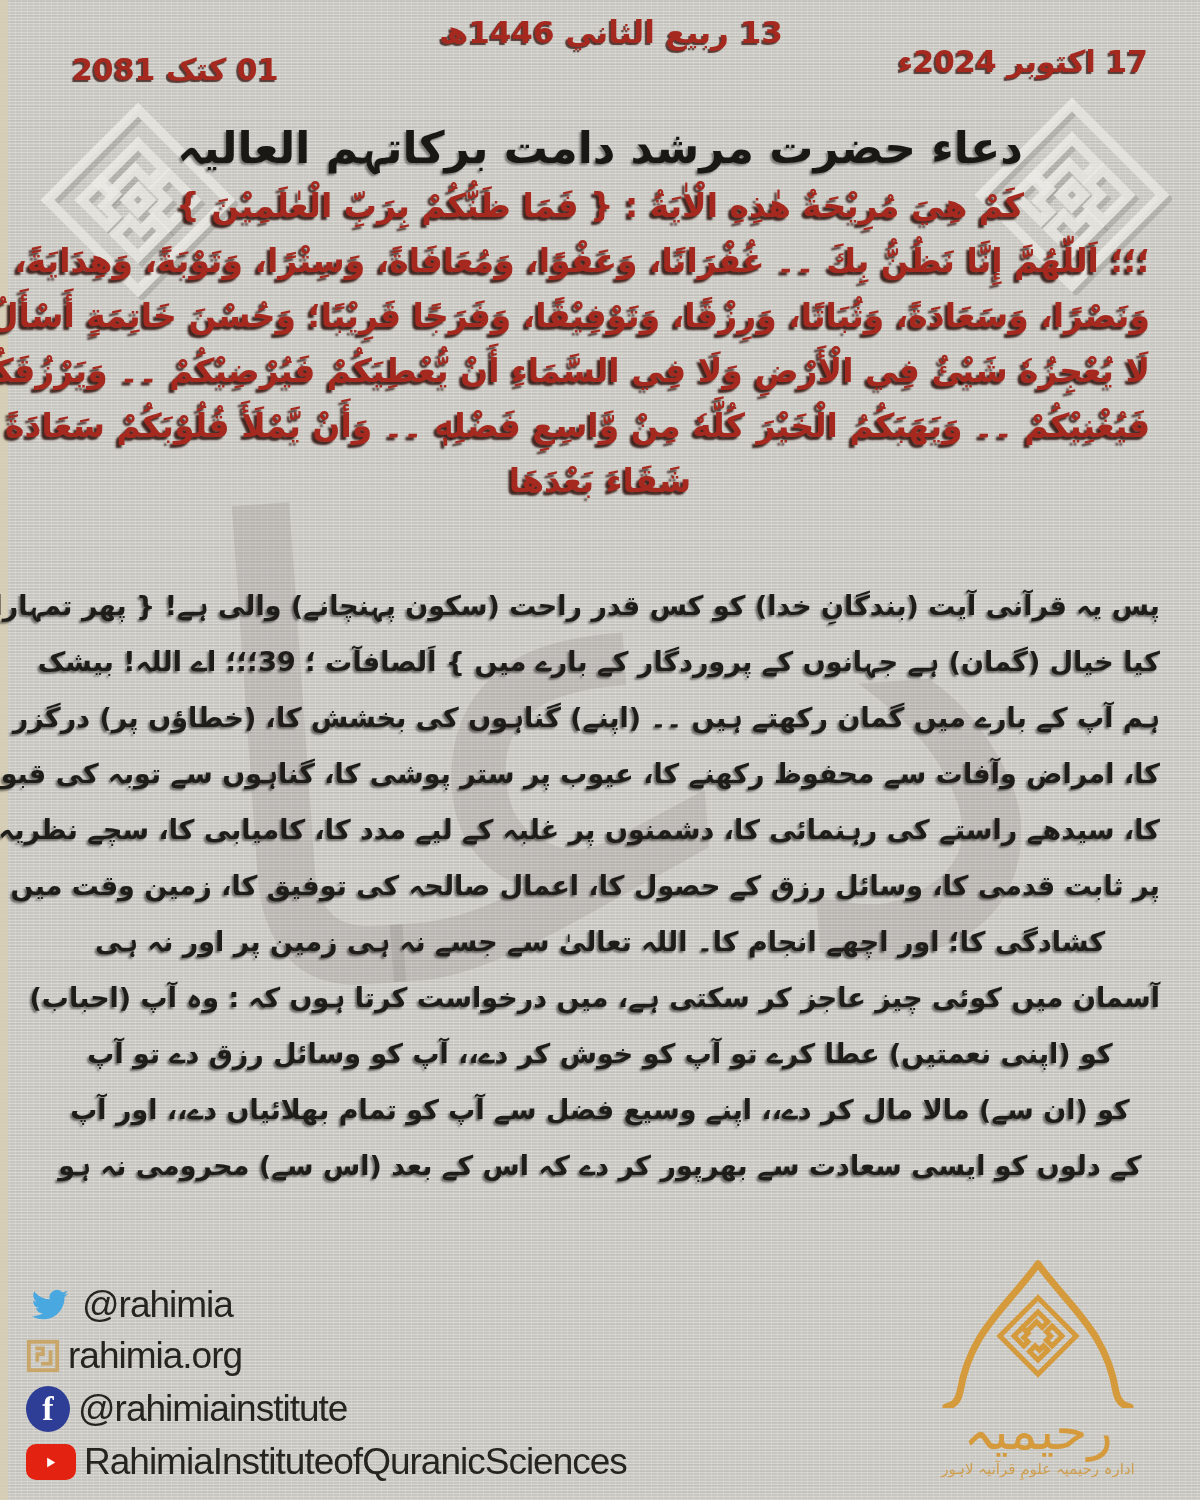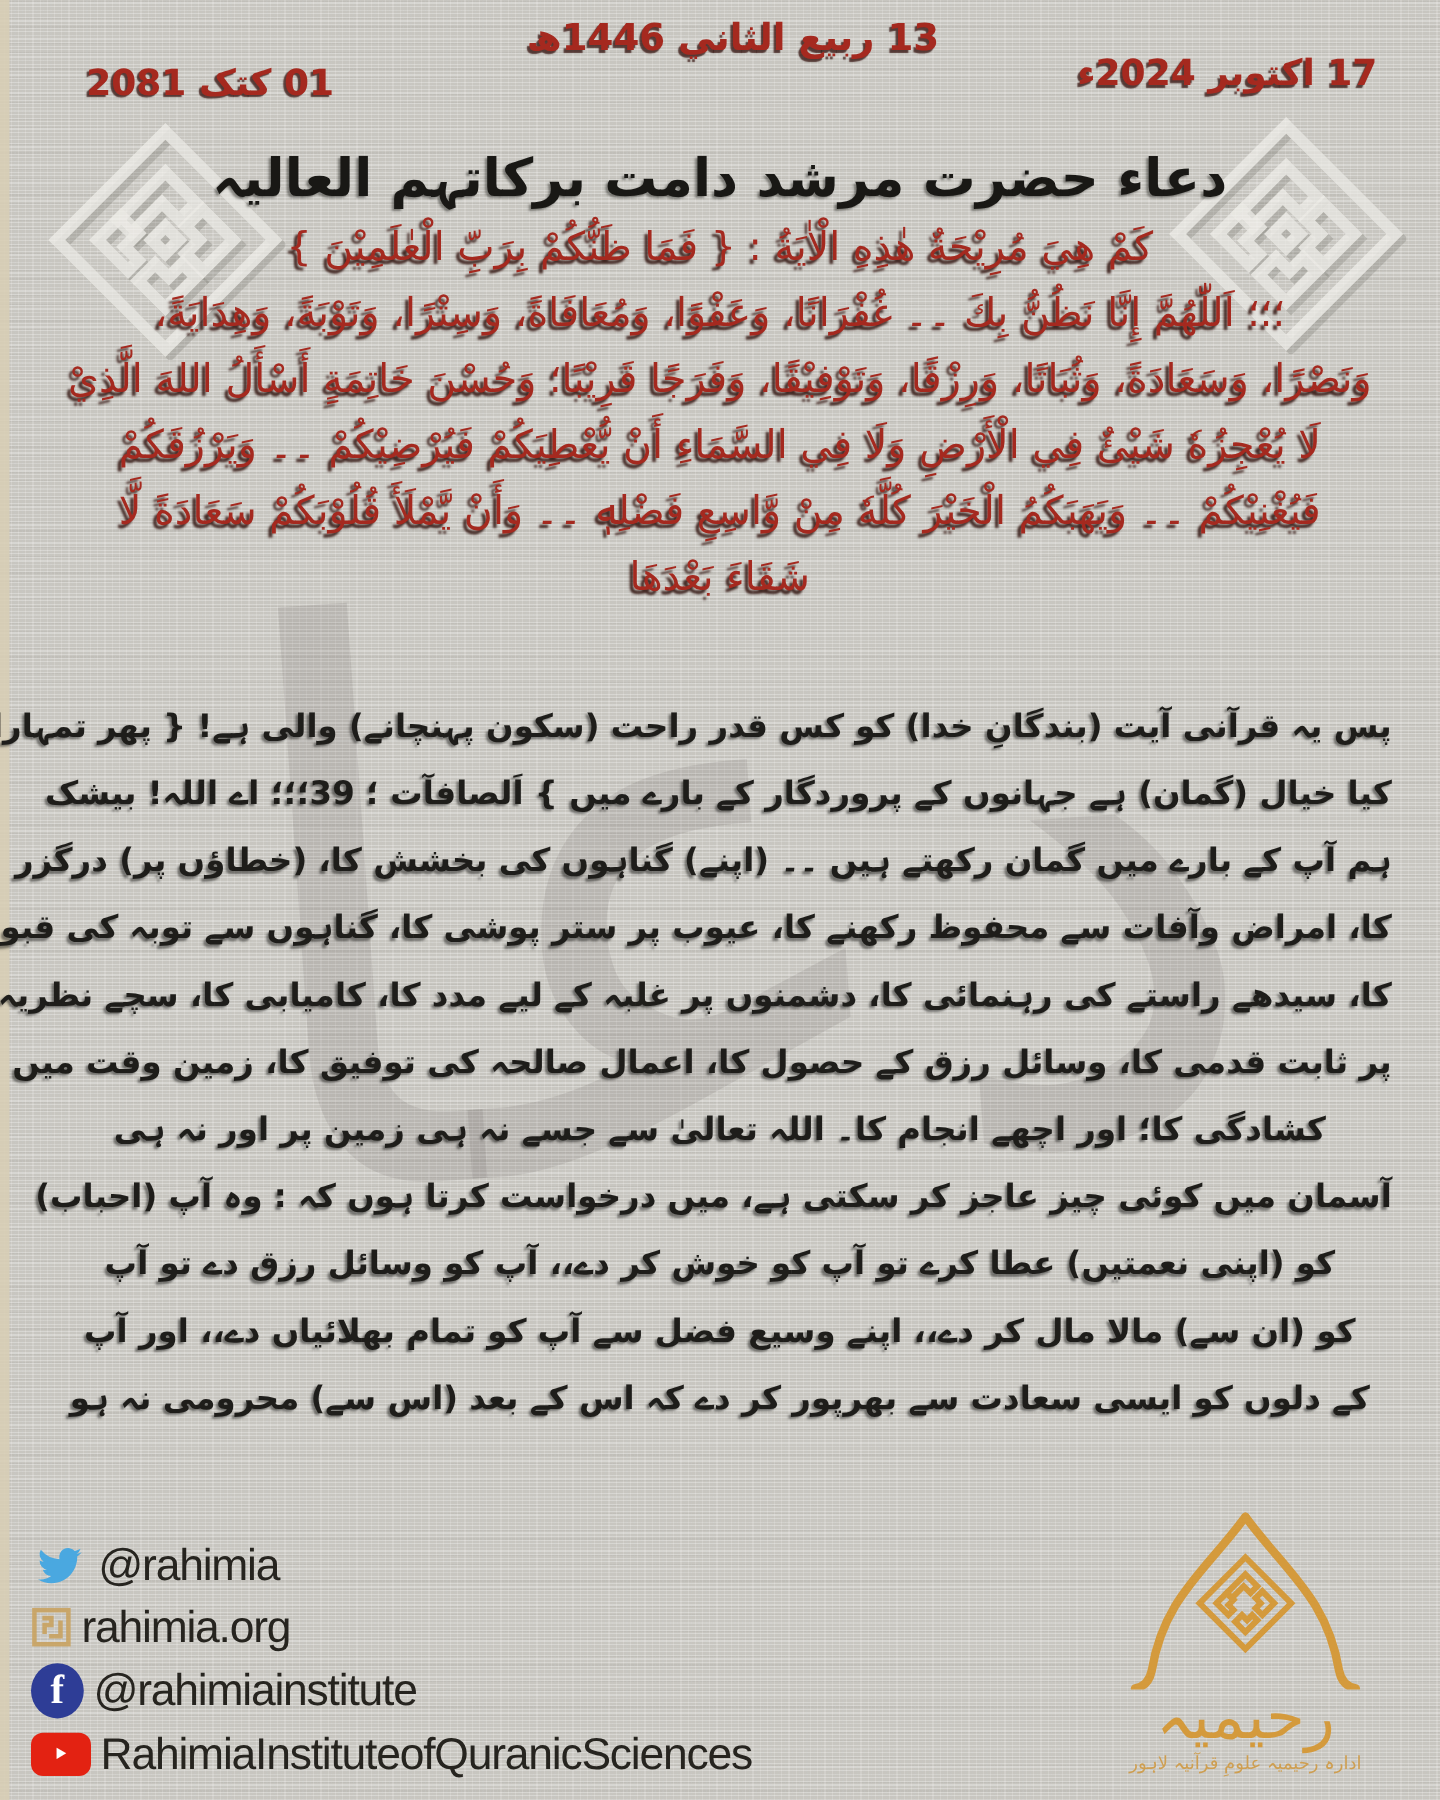--- a/index.html
+++ b/index.html
@@ -37,21 +37,21 @@
   .date-bikrami{top:52px;left:72px;font-size:30px;direction:rtl;}
   .page-title{
     position:absolute;top:84px;left:0;width:100%;text-align:center;
     font-size:44px;font-weight:bold;color:#191815;
     text-shadow:-2px 2px 2px rgba(25,24,21,.45);
     margin-top:38px;
   }
   
   .arabic-block{position:absolute;top:178px;left:50px;width:1100px;text-align:center;}
   .arabic-line{
-    font-size:33px;font-weight:normal;color:#a5291f;line-height:55px;
+    font-size:33px;font-weight:bold;color:#a5291f;line-height:55px;
     text-shadow:-3px 3px 2px rgba(40,9,5,.85);
     white-space:nowrap;
   }
   
   .urdu-block{position:absolute;top:578px;left:40px;width:1120px;text-align:center;}
   .urdu-line{
     font-size:27px;color:#1e1d1a;line-height:56px;font-weight:bold;
     text-shadow:-2px 2px 2px rgba(20,20,18,.5);
     white-space:nowrap;
   }

